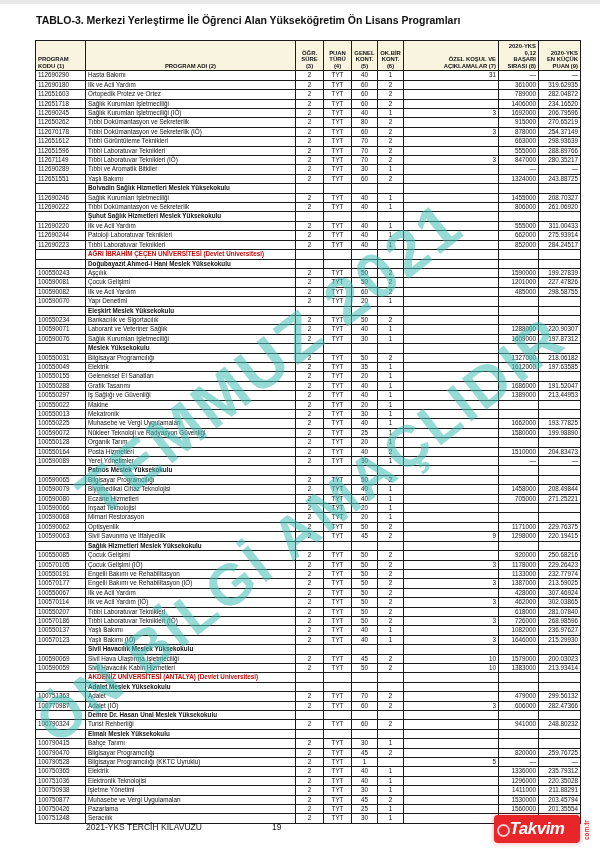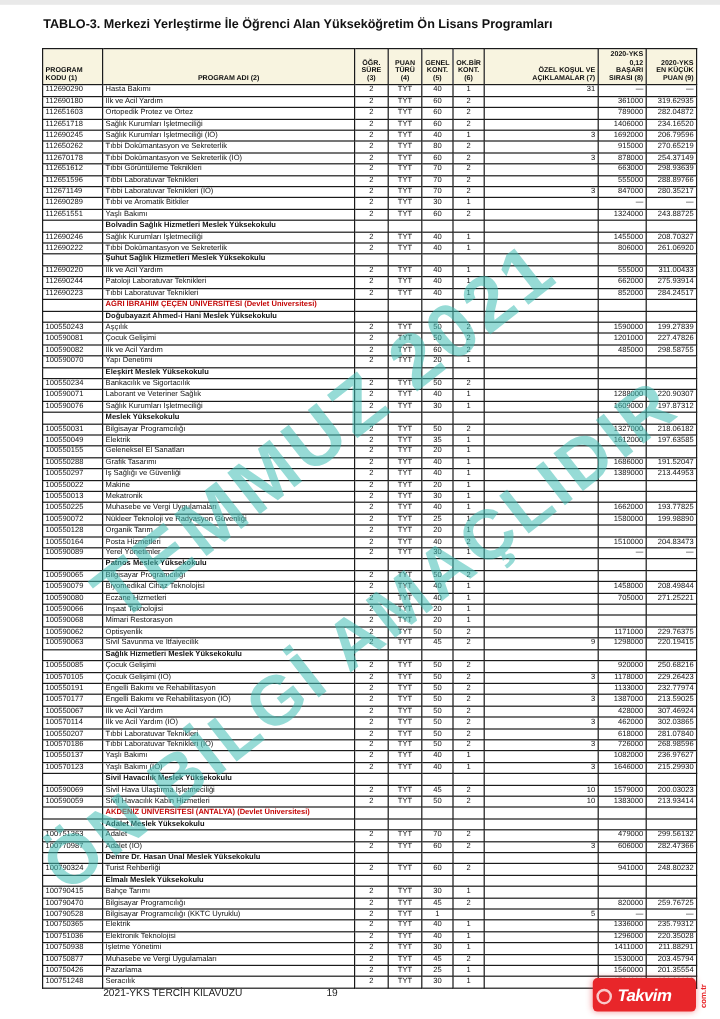--- a/index.html
+++ b/index.html
@@ -27,21 +27,21 @@
   .footer-left{position:absolute;left:86px;top:818px;font-size:8.5px;color:#222;text-align:center;}
   .footer-page{position:absolute;left:272px;top:818px;font-size:8.5px;color:#222;}
   .wm{position:absolute;font-weight:bold;color:rgba(64,189,181,0.55);pointer-events:none;
       white-space:nowrap;text-align:center;z-index:5;letter-spacing:3px;}
   .wm1{font-size:64px;width:660px;left:-60px;top:318px;transform:rotate(-38deg);}
   .wm2{font-size:58px;width:780px;left:-90px;top:492px;transform:rotate(-38deg);}
   .takvim{position:absolute;right:10px;bottom:8px;width:96px;height:30px;z-index:6;}
   .takvim-box{position:absolute;left:0;top:0;width:86px;height:28px;background:#e8262a;
       border-radius:4px;box-shadow:0 0 5px rgba(232,38,42,.45);display:flex;align-items:center;
       justify-content:center;}
-  .takvim-text{color:#fff;font-weight:bold;font-style:italic;font-size:14px;letter-spacing:-0.5px;}
+  .takvim-text{color:#fff;font-weight:bold;font-style:italic;font-size:17px;letter-spacing:-0.5px;}
   .takvim-mark{position:absolute;left:3px;top:9px;width:9px;height:9px;border:2px solid rgba(255,255,255,.75);
       border-radius:50%;}
   .takvim-domain{position:absolute;right:0;top:1px;height:28px;color:#e8262a;font-size:6.5px;
       font-weight:bold;writing-mode:vertical-rl;transform:rotate(180deg);text-align:center;}
 </style>
 </head>
 <body>
 
 <div class="page">
 

